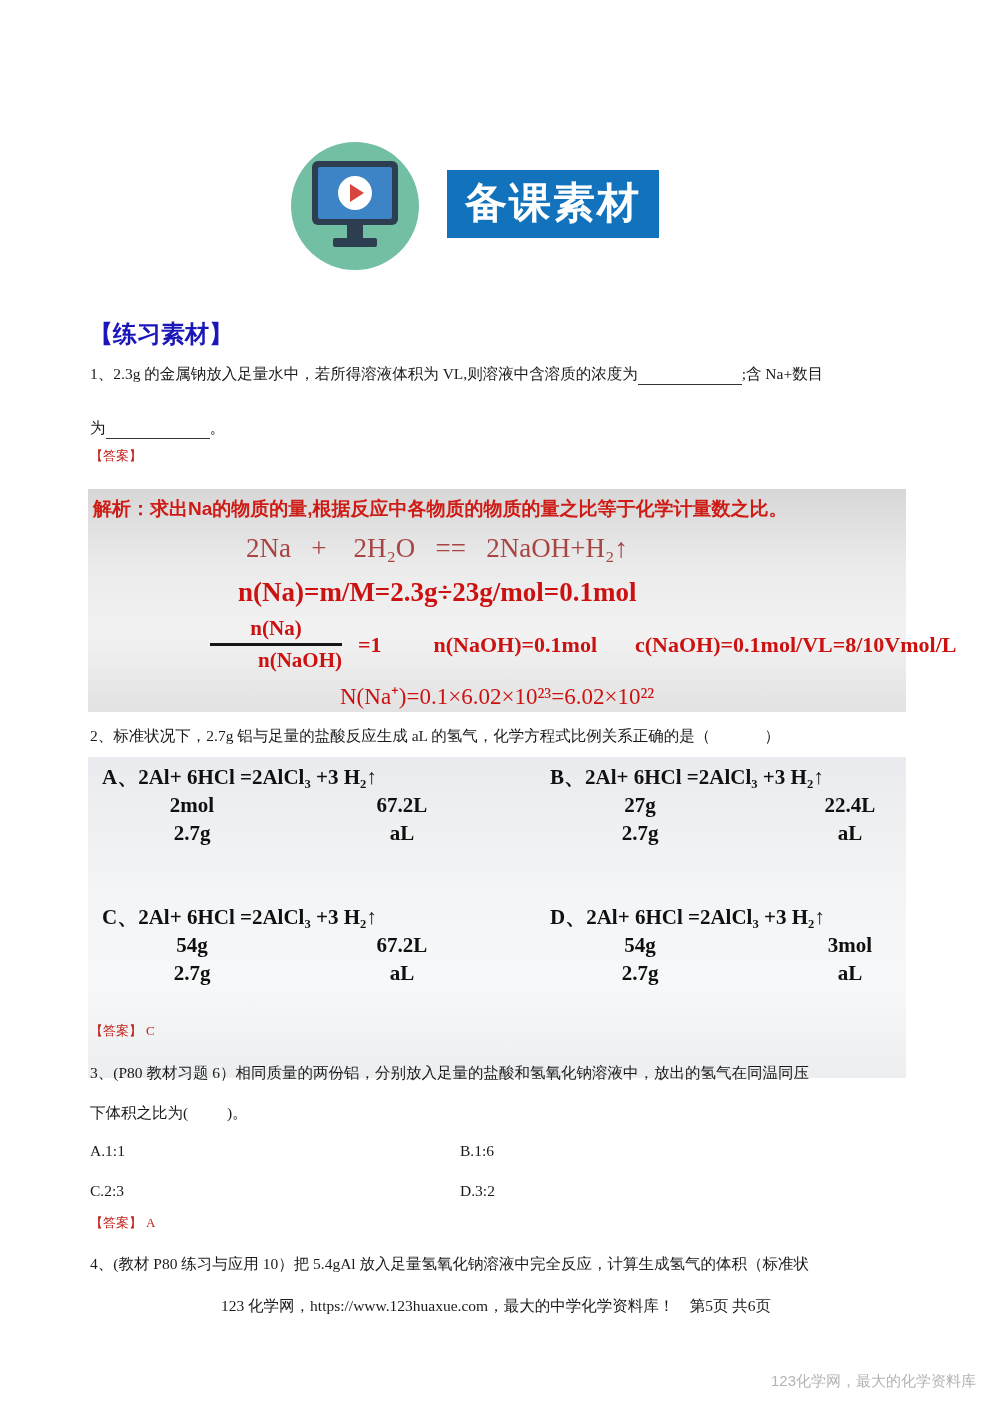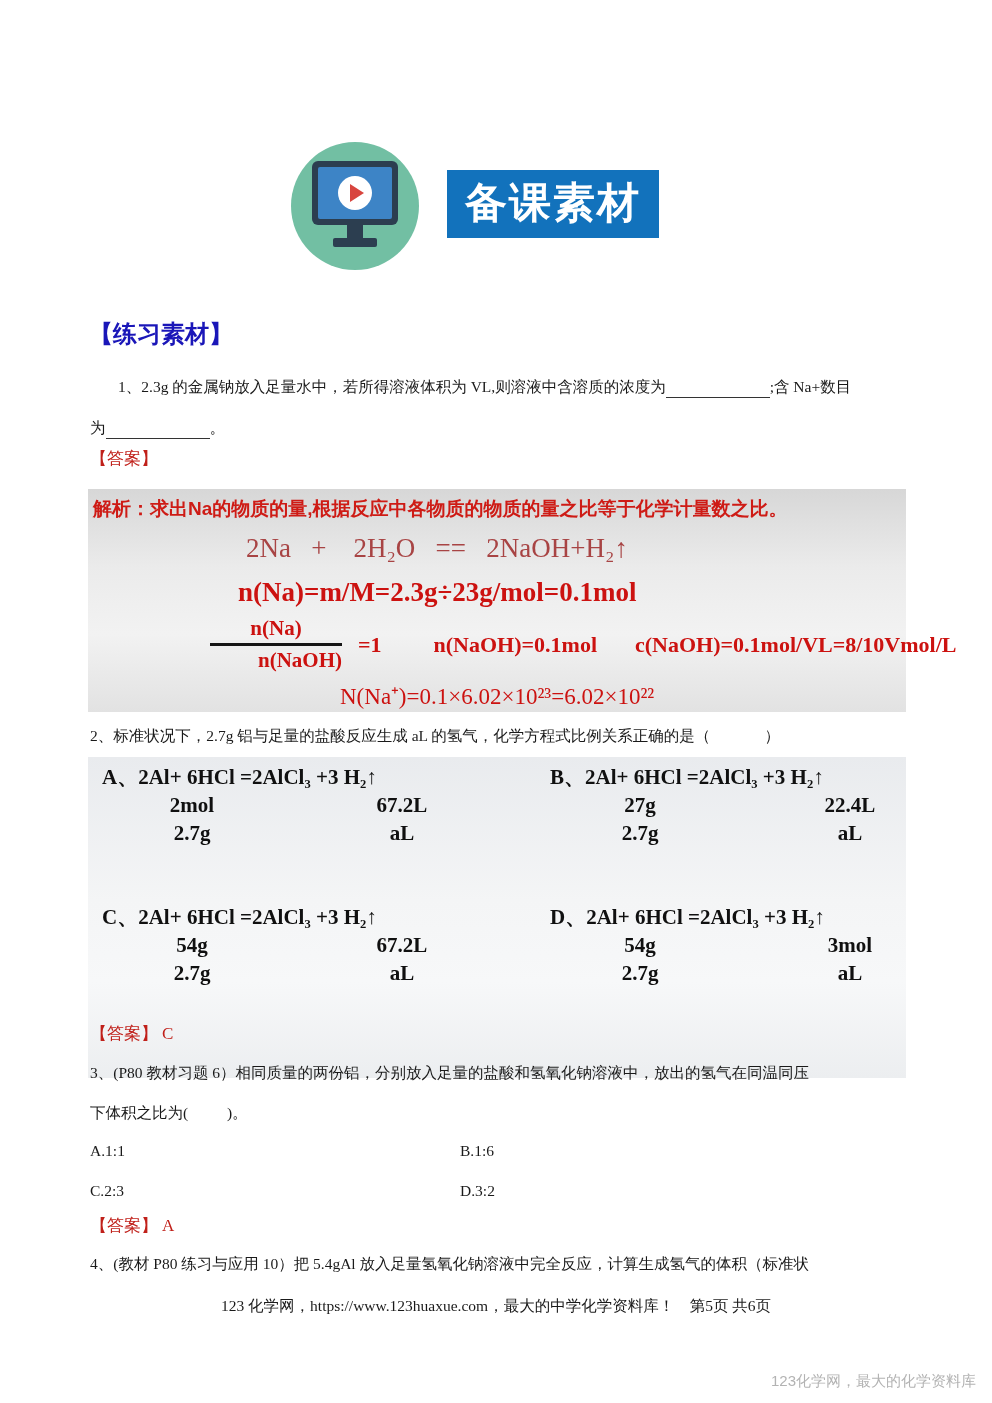--- a/index.html
+++ b/index.html
@@ -62,21 +62,21 @@
   .section-title {
     position: absolute; left: 89px; top: 318px;
     font-family: "Liberation Sans", sans-serif;
     font-size: 24px; font-weight: bold; color: #1a16b8;
   }
   .qline { position: absolute; left: 90px; font-size: 15.5px; color: #1a1a1a; white-space: pre; }
   .blank {
     display: inline-block; width: 104px; height: 15px;
     border-bottom: 1px solid #333; vertical-align: bottom;
   }
-  .ans-row { position: absolute; left: 90px; font-size: 17px; color: #c0201a; white-space: pre; }
+  .ans-row { position: absolute; left: 90px; font-size: 13px; color: #c0201a; white-space: pre; }
   .ans-val { margin-left: 4px; color: #c0201a; }
 
   
   .sol-box {
     position: absolute; left: 88px; top: 489px;
     width: 818px; height: 223px;
     background: linear-gradient(180deg, #d7d7d7 0%, #ebebeb 35%, #f2f2f2 65%, #e2e2e2 100%);
   }
   .sol-header {
     position: absolute; left: 5px; top: 7px; width: 810px;
@@ -154,21 +154,21 @@
         </div>
       </div>
     </div>
     <div class="stand-neck"></div>
     <div class="stand-base"></div>
   </div>
   <div class="banner">备课素材</div>
 
   <div class="section-title">【练习素材】</div>
 
-  <div class="qline" style="top: 377px; margin-left: 28px;"><span>1、2.3g 的金属钠放入足量水中，若所得溶液体积为 VL,则溶液中含溶质的浓度为</span><span class="blank"></span><span>;含 Na+数目</span></div>
+  <div class="qline" style="top: 364px;"><span>1、2.3g 的金属钠放入足量水中，若所得溶液体积为 VL,则溶液中含溶质的浓度为</span><span class="blank"></span><span>;含 Na+数目</span></div>
   <div class="qline" style="top: 418px;"><span>为</span><span class="blank"></span><span>。</span></div>
 
   <div class="ans-row" style="top: 447px;"><span>【答案】</span></div>
 
   <div class="sol-box">
     <div class="sol-header">解析：求出Na的物质的量,根据反应中各物质的物质的量之比等于化学计量数之比。</div>
     <div class="sol-eq1">2Na   +    2H₂O   ==   2NaOH+H₂↑</div>
     <div class="sol-eq2">n(Na)=m/M=2.3g÷23g/mol=0.1mol</div>
     <div class="sol-frac-row">
       <span class="frac">

